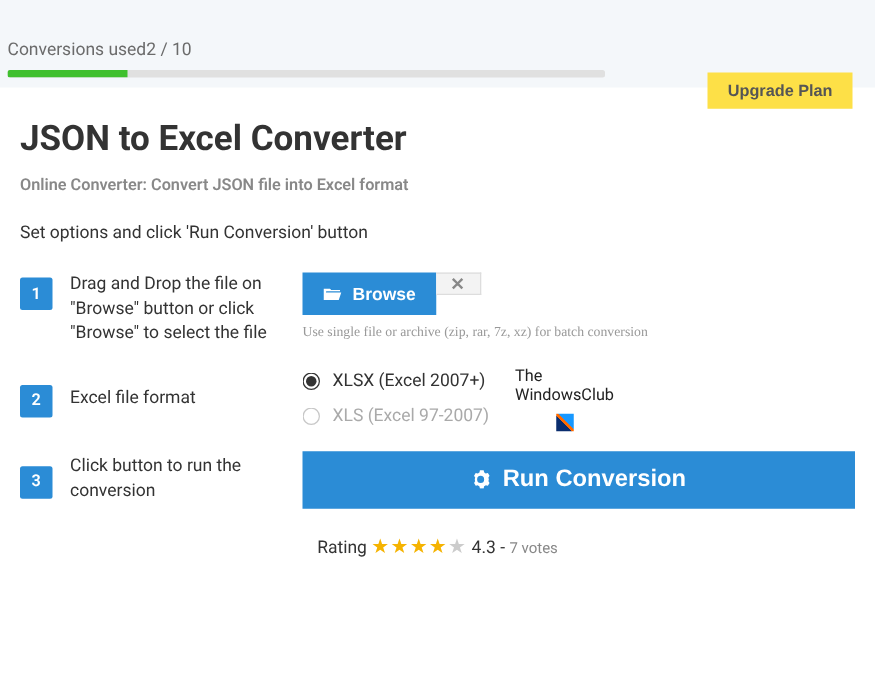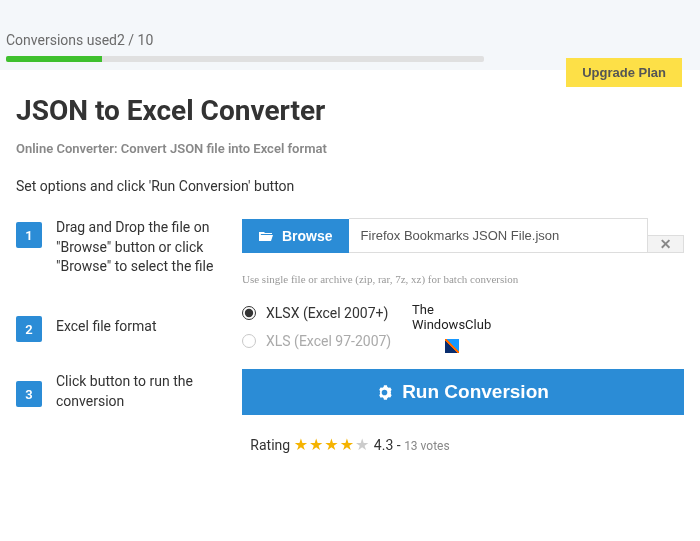--- a/index.html
+++ b/index.html
@@ -12,21 +12,21 @@
     .progress-wrap { margin: 8px 12px 0 6px; height: 6px; background: #e0e0e0; border-radius: 2px; overflow: hidden; width: 478px; }
     .progress-fill { height: 100%; background: #3fc02e; width: 20%; }
     .main { padding: 24px 16px 20px 16px; }
     .title { font-size: 28px; font-weight: 700; color: #333; margin-bottom: 14px; }
     .subtitle { font-size: 13px; color: #888; font-weight: 600; margin-bottom: 22px; }
     .instruction { font-size: 14px; color: #333; margin-bottom: 24px; }
     .step-row { display: flex; align-items: flex-start; margin-bottom: 20px; }
     .step-num { width: 26px; height: 26px; background: #2b8cd6; color: #fff; display: flex; align-items: center; justify-content: center; font-size: 13px; font-weight: 600; border-radius: 2px; flex-shrink: 0; margin-top: 4px; }
     .step-text { width: 200px; padding: 0 14px; font-size: 14px; color: #333; line-height: 1.4; }
     .step-content { flex: 1; }
-    .browse-row { display: flex; align-items: flex-end; margin-bottom: 20px; }
+    .browse-row { display: flex; align-items: flex-start; margin-bottom: 8px; }
     .browse-btn { background: #2b8cd6; color: #fff; border: none; padding: 9px 16px; font-size: 14px; font-weight: 600; display: flex; align-items: center; gap: 8px; cursor: pointer; }
     .file-input { flex: 1; border: 1px solid #ddd; border-left: none; padding: 9px 12px; font-size: 13px; color: #555; background: #fff; }
     .clear-btn { width: 36px; border: 1px solid #ddd; border-left: none; background: #f3f3f3; color: #888; cursor: pointer; font-size: 14px; font-weight: 700; display: flex; align-items: center; justify-content: center; }
     .hint { font-size: 11px; color: #999; font-family: Liberation Serif, serif; }
     .radio-group { display: flex; flex-direction: column; gap: 12px; position: relative; }
     .radio-item { display: flex; align-items: center; gap: 10px; font-size: 14px; color: #333; cursor: pointer; }
     .radio-item input { width: 14px; height: 14px; accent-color: #333; }
     .radio-item.unchecked { color: #aaa; }
     .radio-item.unchecked input { opacity: 0.4; }
     .watermark { position: absolute; left: 170px; top: -2px; display: flex; align-items: center; gap: 6px; flex-direction: column; }
@@ -63,21 +63,20 @@
     <div class="step-num">1</div>
     <div class="step-text">Drag and Drop the file on "Browse" button or click "Browse" to select the file</div>
     <div class="step-content">
       <div class="browse-row">
         <button class="browse-btn">
           <svg width="16" height="12" viewBox="0 0 16 12" fill="currentColor">
               <path d="M1 2h5l1 1h7v1H3L1 11V2zm1 3h13l-2 6H1l1-6z"></path>
             </svg>
           <span>Browse</span>
         </button>
-        <input class="file-input" readonly="" value="Firefox Bookmarks JSON File.json" style="">
         <button class="clear-btn">
           <span>✕</span>
         </button>
       </div>
       <div class="hint">Use single file or archive (zip, rar, 7z, xz) for batch conversion</div>
     </div>
   </div>
 
   <div class="step-row" style="align-items:center;">
     <div class="step-num">2</div>
@@ -113,15 +112,15 @@
           </svg>
         <span>Run Conversion</span>
       </button>
     </div>
   </div>
 
   <div class="rating-row">
     <span>Rating</span>
     <span class="star filled">★</span><span class="star filled">★</span><span class="star filled">★</span><span class="star filled">★</span><span class="star empty">★</span>
     <span class="rating-val">4.3</span>
-    <span>- </span><span class="rating-votes">13 votes</span>
+    <span>- </span><span class="rating-votes">7 votes</span>
   </div>
 </div>
 
 </body></html>

